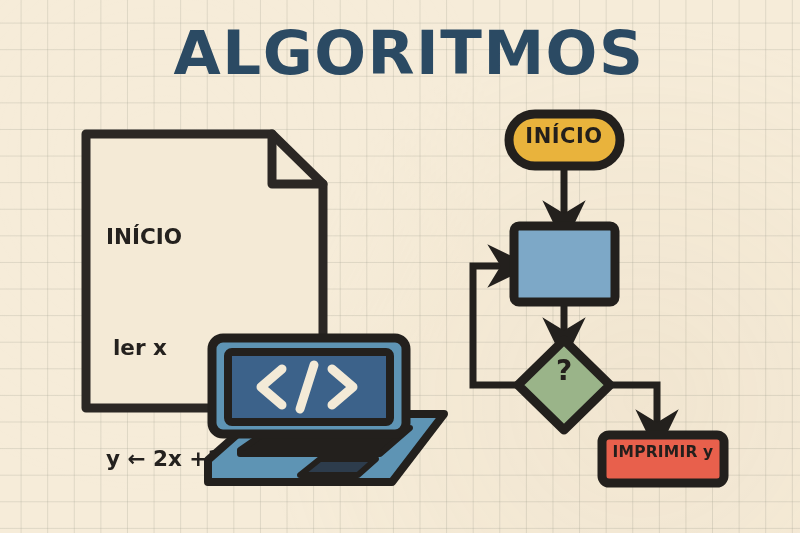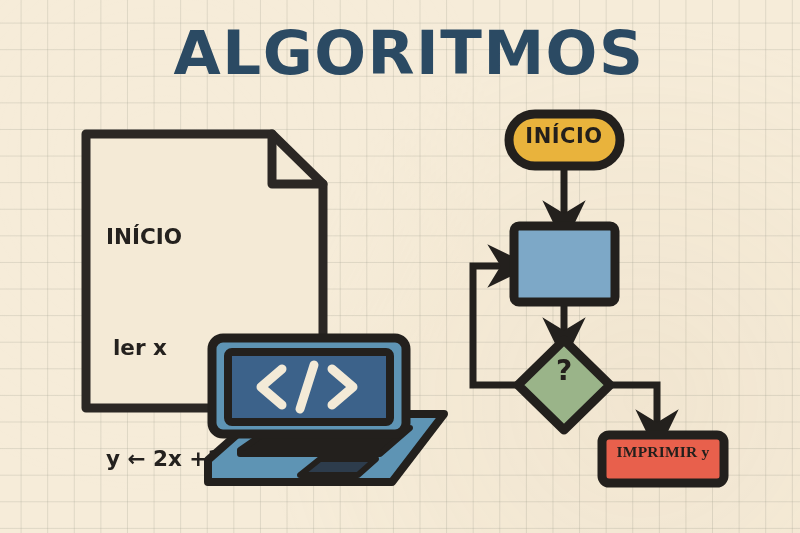--- a/index.html
+++ b/index.html
@@ -93,21 +93,21 @@
     position: absolute;
     color: #231f1c;
     font-family: "DejaVu Sans", sans-serif;
     font-weight: 700;
     text-align: center;
     white-space: nowrap;
     pointer-events: none;
   }
   #lbl-inicio { left: 52px;  top: 20px;  width: 120px; font-size: 21px; letter-spacing: .5px; }
   #lbl-q      { left: 77px;  top: 250px; width: 70px;  font-size: 28px; }
-  #lbl-imp    { left: 146px; top: 339px; width: 130px; font-size: 15.5px; letter-spacing: .2px; font-family: Liberation Serif, serif; }
+  #lbl-imp    { left: 146px; top: 339px; width: 130px; font-size: 15.5px; letter-spacing: .2px; }
 </style>
 </head>
 <body>
 
 <div id="stage">
 
   <div id="grain"></div>
 
   <div id="title">ALGORITMOS</div>
 

